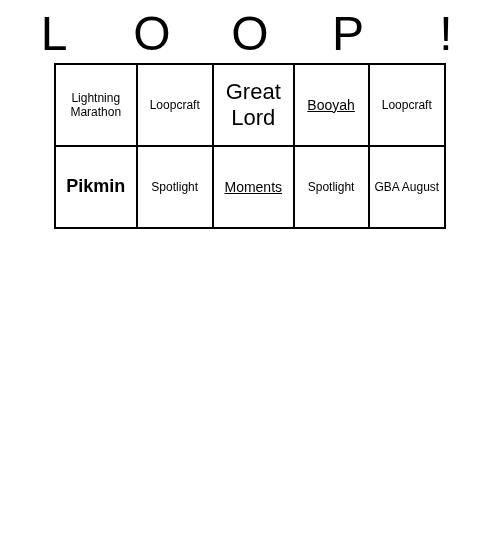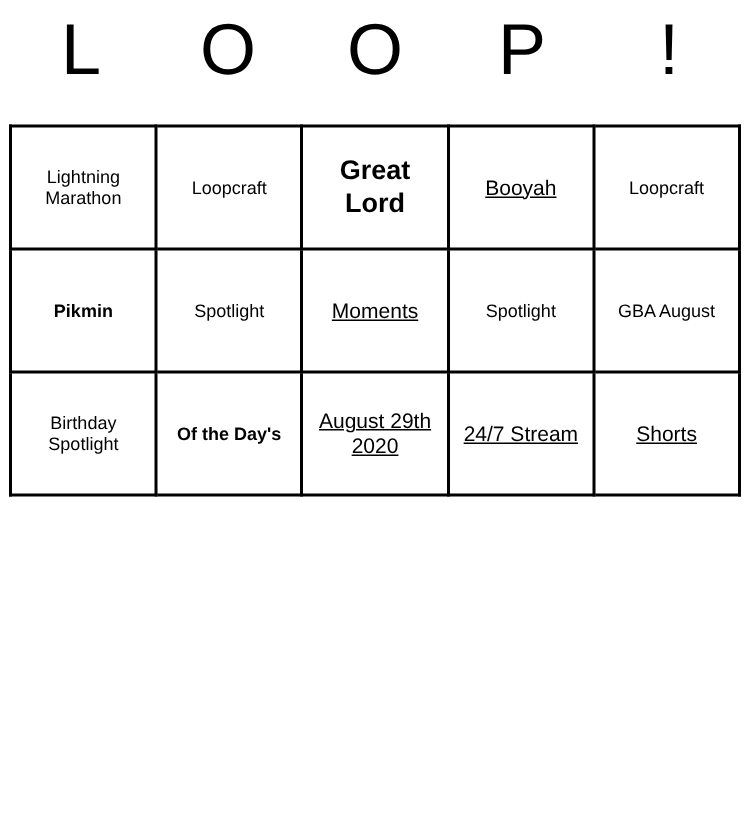--- a/index.html
+++ b/index.html
@@ -27,43 +27,42 @@
       flex: 1;
       text-align: center;
       font-size: 48px;
       font-weight: normal;
       font-family: Arial, sans-serif;
       color: #000;
     }
 
     #bingo-grid {
       border-collapse: collapse;
-      width: 488px;
-      margin-top: 20px;
+      width: 392px;
     }
 
     #bingo-grid td {
       border: 2px solid #000;
       width: 98px;
       height: 82px;
       text-align: center;
       vertical-align: middle;
       padding: 4px;
       font-family: Arial, sans-serif;
       color: #000;
       line-height: 1.2;
     }
 
     .cell-large {
-      font-size: 18px;
-      font-weight: bold;
+      font-size: 22px;
+      font-weight: normal;
     }
 
     .cell-medium {
-      font-size: 12px;
+      font-size: 18px;
       font-weight: bold;
     }
 
     .cell-small {
       font-size: 12px;
     }
 
     .cell-normal {
       font-size: 14px;
       text-decoration: underline;
@@ -89,21 +88,14 @@
         <td class="cell-normal">Booyah</td>
         <td class="cell-small">Loopcraft</td>
       </tr>
       <tr>
         <td class="cell-medium">Pikmin</td>
         <td class="cell-small">Spotlight</td>
         <td class="cell-normal">Moments</td>
         <td class="cell-small">Spotlight</td>
         <td class="cell-small">GBA August</td>
       </tr>
-      <tr>
-        <td class="cell-small">Birthday Spotlight</td>
-        <td class="cell-medium">Of the Day's</td>
-        <td class="cell-normal">August 29th 2020</td>
-        <td class="cell-normal">24/7 Stream</td>
-        <td class="cell-normal">Shorts</td>
-      </tr>
     </tbody>
 </table>
 
 </body></html>

